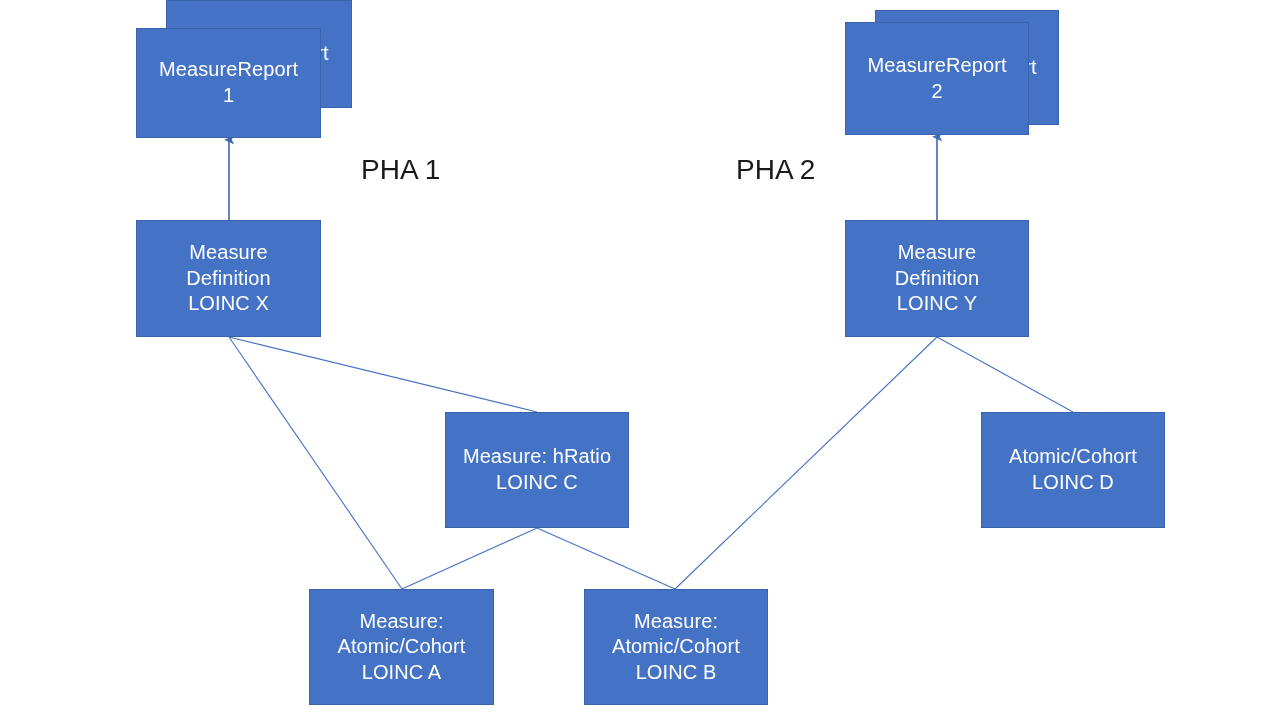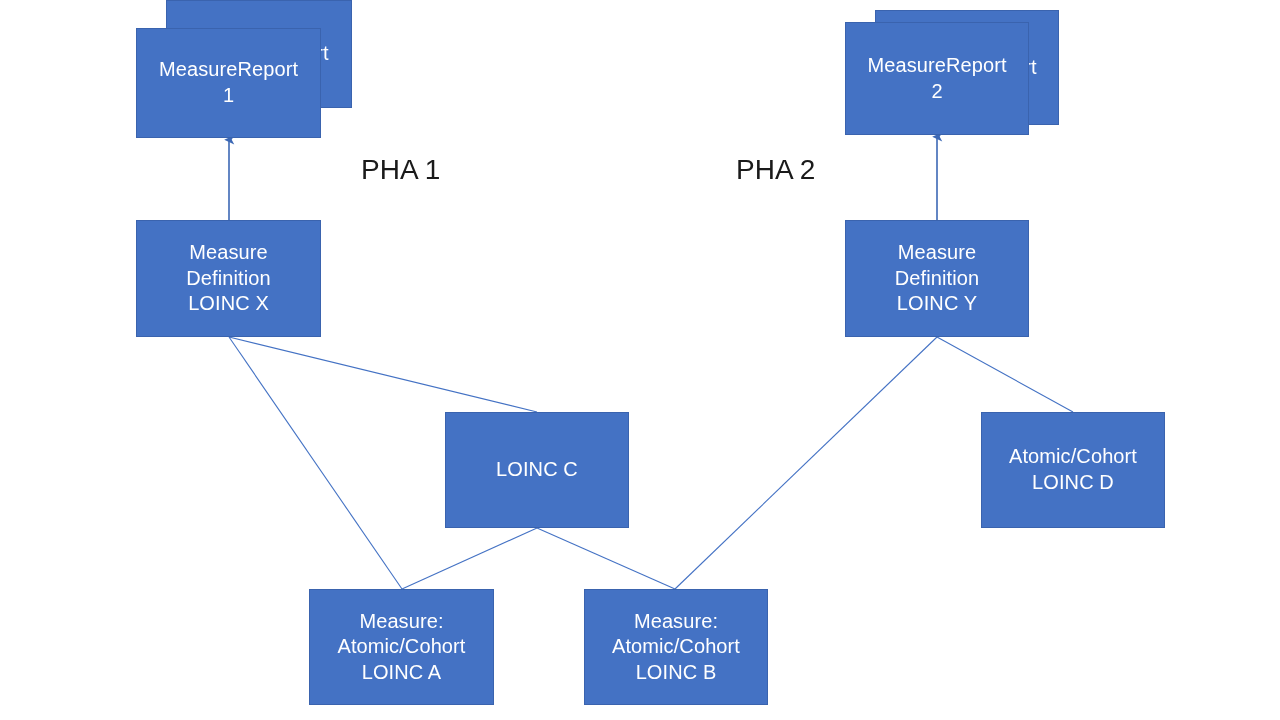--- a/index.html
+++ b/index.html
@@ -112,20 +112,21 @@
         <span class="ln">Measure</span>
         <span class="ln">Definition</span>
         <span class="ln">LOINC X</span>
       </div>
       <div class="node" style="left: 845px; top: 220px; width: 184px; height: 117px; background: rgb(68, 114, 196); border-color: rgb(58, 99, 174); color: rgb(255, 255, 255);">
         <span class="ln">Measure</span>
         <span class="ln">Definition</span>
         <span class="ln">LOINC Y</span>
       </div>
       <div class="node" style="left: 445px; top: 412px; width: 184px; height: 116px; background: rgb(68, 114, 196); border-color: rgb(58, 99, 174); color: rgb(255, 255, 255);">
+        <span class="ln">Measure: hRatio</span>
         <span class="ln">LOINC C</span>
       </div>
       <div class="node" style="left: 981px; top: 412px; width: 184px; height: 116px; background: rgb(68, 114, 196); border-color: rgb(58, 99, 174); color: rgb(255, 255, 255);">
         <span class="ln">Atomic/Cohort</span>
         <span class="ln">LOINC D</span>
       </div>
       <div class="node" style="left: 309px; top: 589px; width: 185px; height: 116px; background: rgb(68, 114, 196); border-color: rgb(58, 99, 174); color: rgb(255, 255, 255);">
         <span class="ln">Measure:</span>
         <span class="ln">Atomic/Cohort</span>
         <span class="ln">LOINC A</span>

